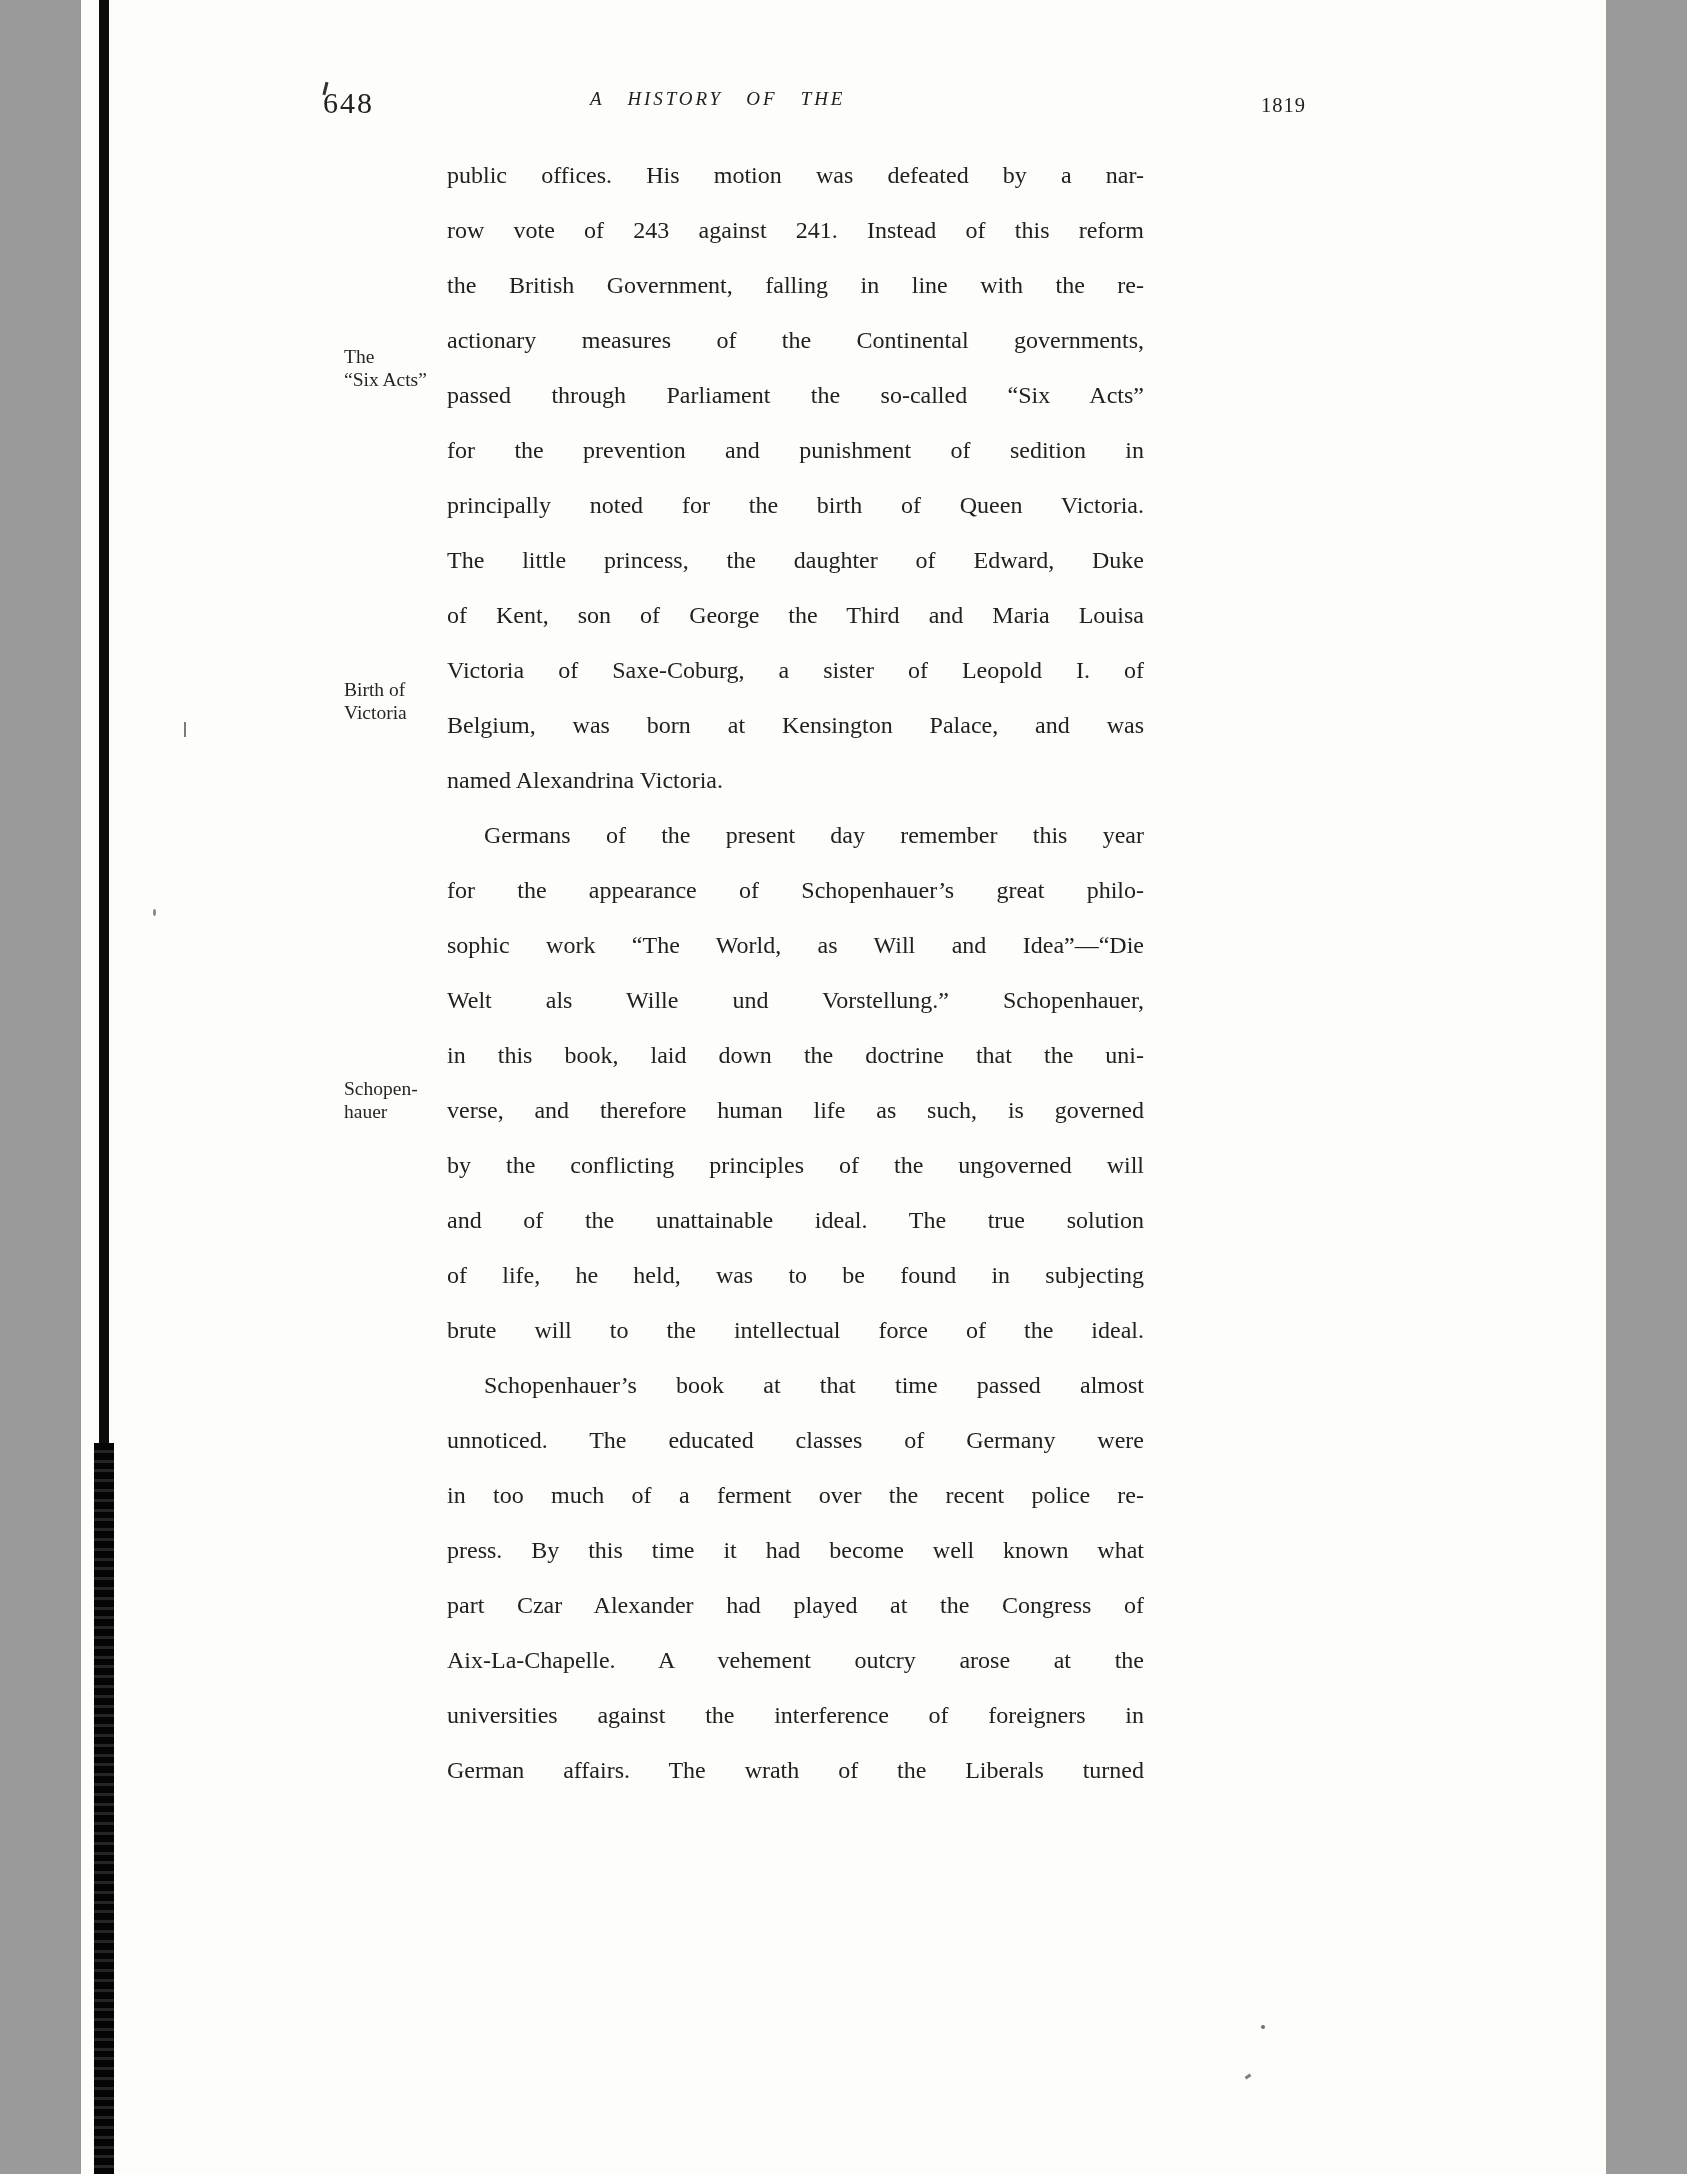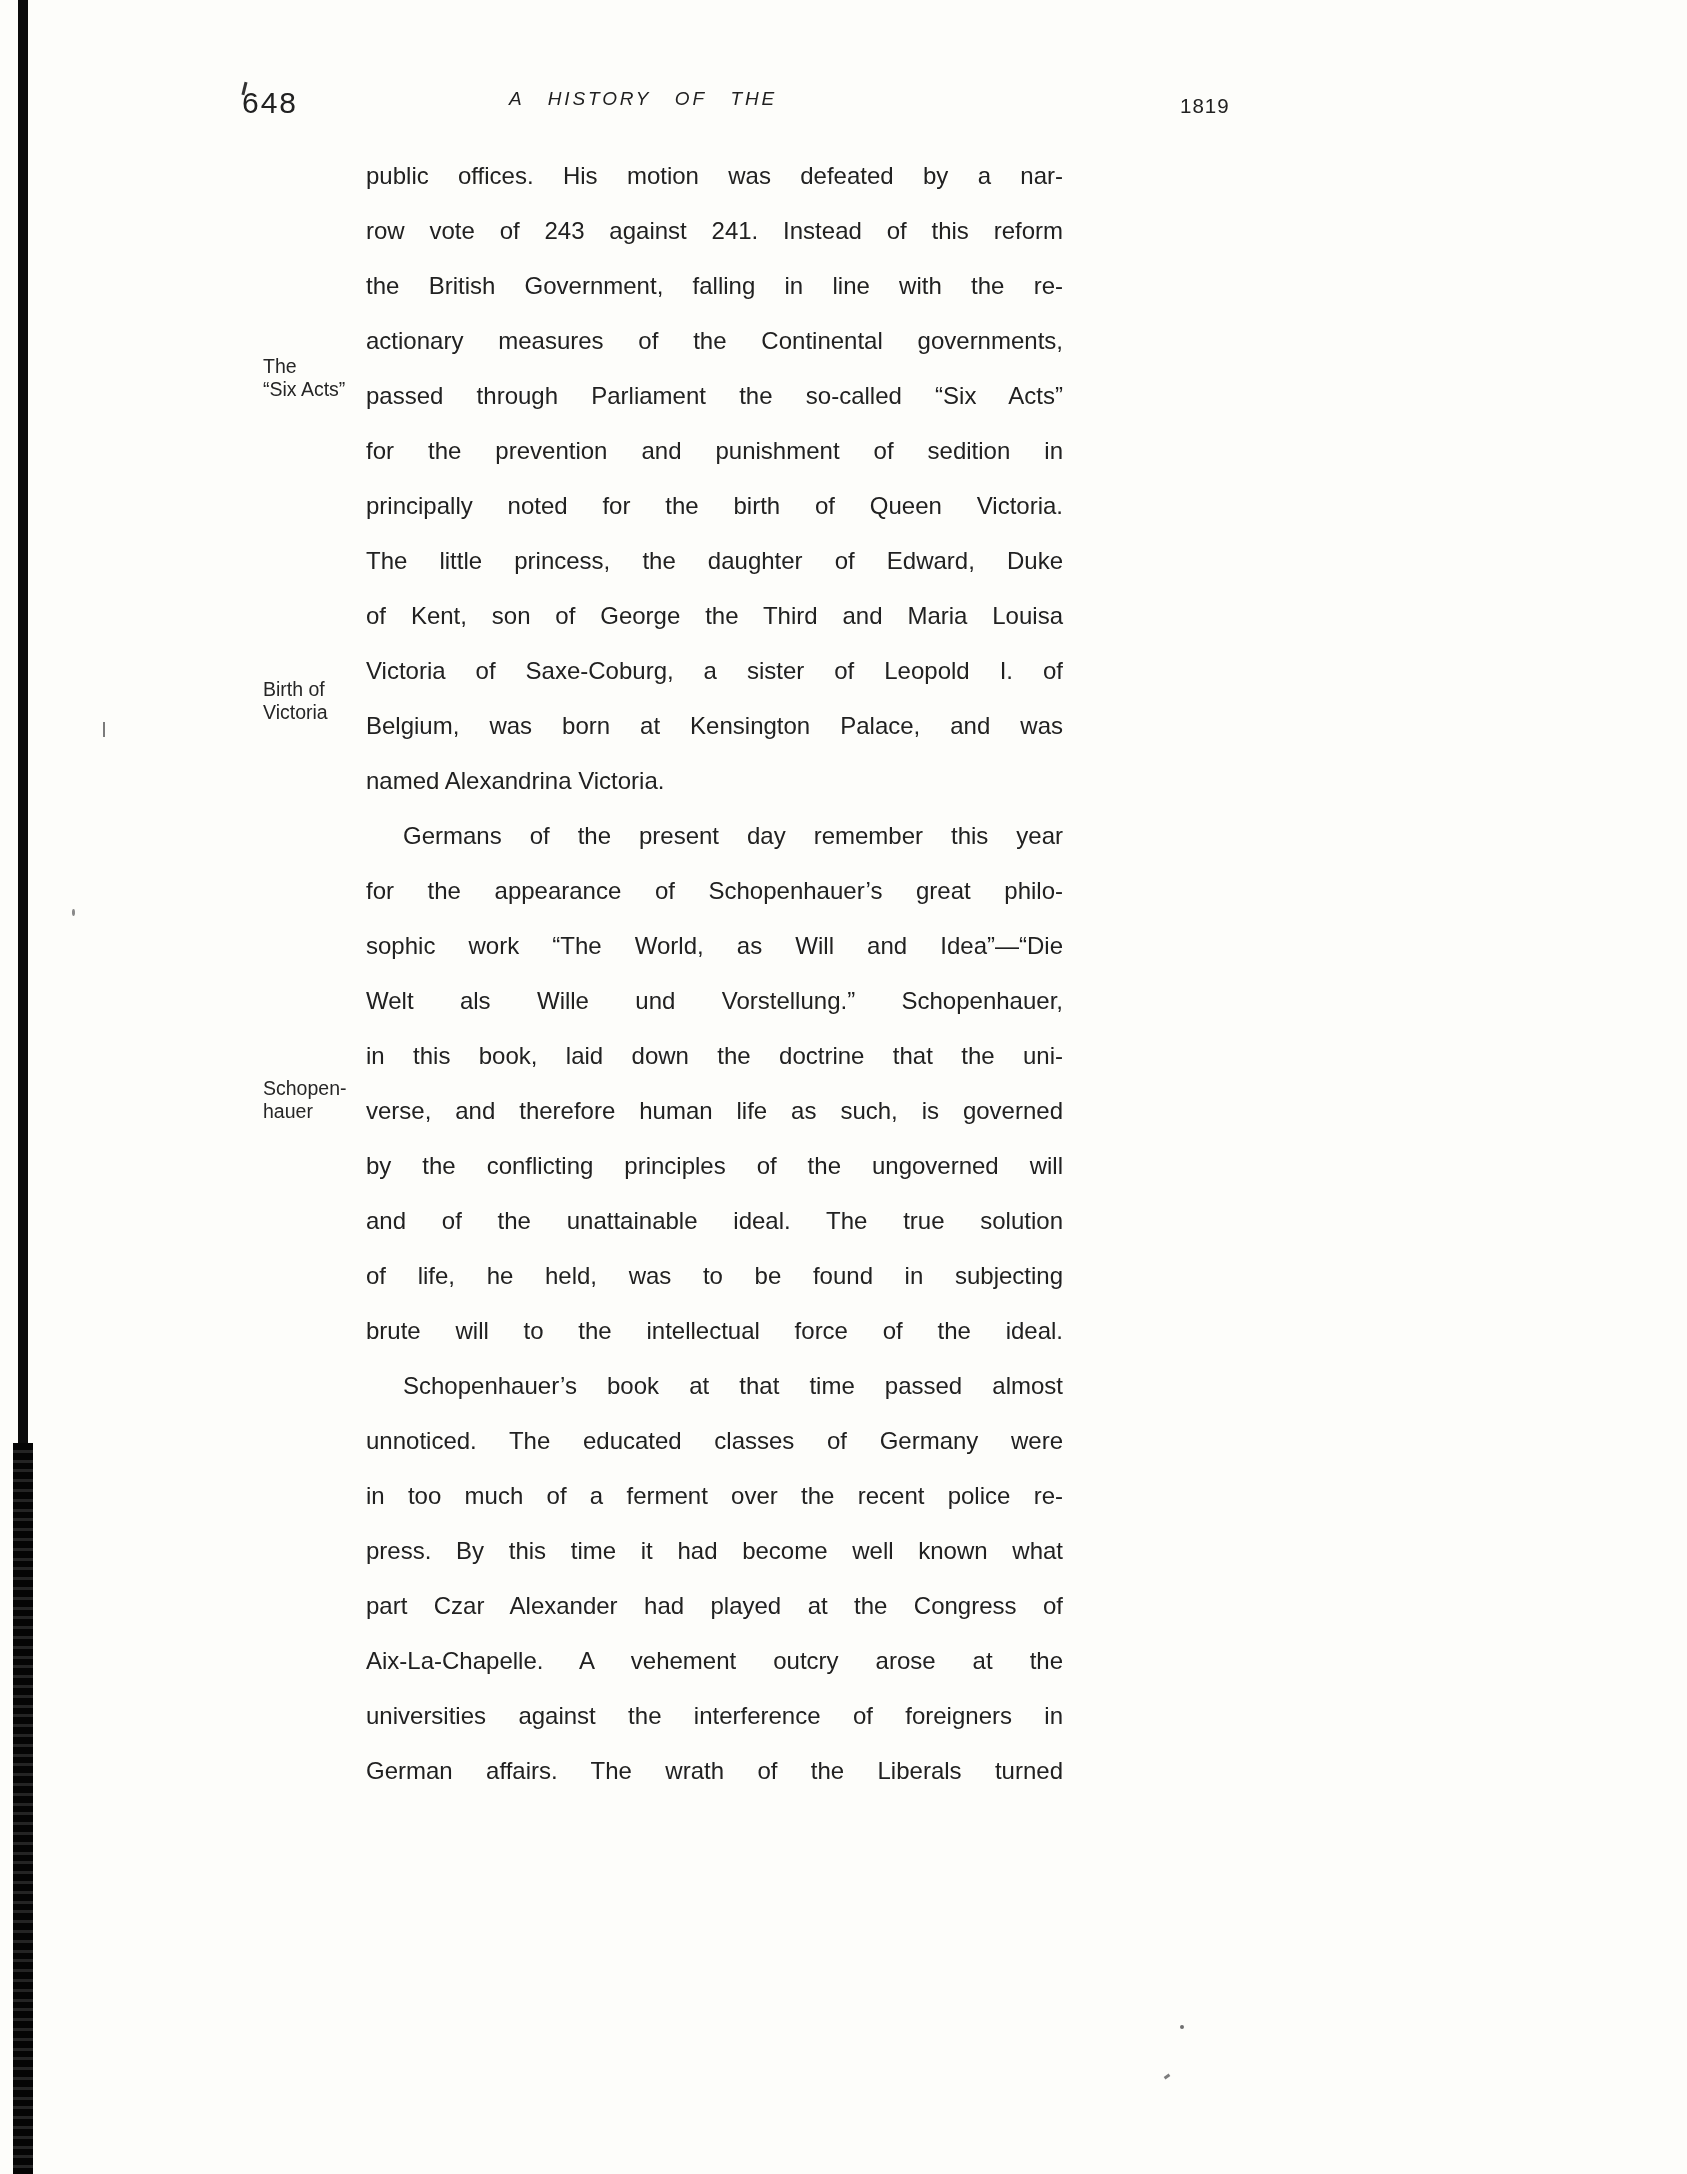--- a/index.html
+++ b/index.html
@@ -1,23 +1,23 @@
 <!DOCTYPE html>
 <html><head>
 <meta charset="utf-8">
 <title>Book Page</title>
 <style>
   * { margin: 0; padding: 0; box-sizing: border-box; }
   html, body { background: #9a9a9a; }
   .page {
     position: relative;
-    width: 1687px;
+    width: 1525px;
     height: 2175px;
     background: #fdfdfa;
-    font-family: Liberation Sans, sans-serif;
+    font-family: Liberation Serif, serif;
     color: #212121;
     overflow: hidden;
     margin: 0 auto;
   }
   
   .spine {
     position: absolute;
     left: 17.6px; top: 0;
     width: 10.7px; height: 2175px;
     background: #0c0c0c;
@@ -90,21 +90,21 @@
   <div class="spine"></div>
   <div class="spine-lower"></div>
 
   <div>
     <span class="pagenum">648</span>
     <span class="running-title">A HISTORY OF THE</span>
     <span class="margin-year">1819</span>
   </div>
 
   <div>
-      <div class="margin-note" style="top: 345px; margin-top: 10px;">
+      <div class="margin-note" style="top: 345px;">
         <div>The</div>
         <div>“Six Acts”</div>
       </div>
       <div class="margin-note" style="top: 678px;">
         <div>Birth of</div>
         <div>Victoria</div>
       </div>
       <div class="margin-note" style="top: 1077px;">
         <div>Schopen-</div>
         <div>hauer</div>

